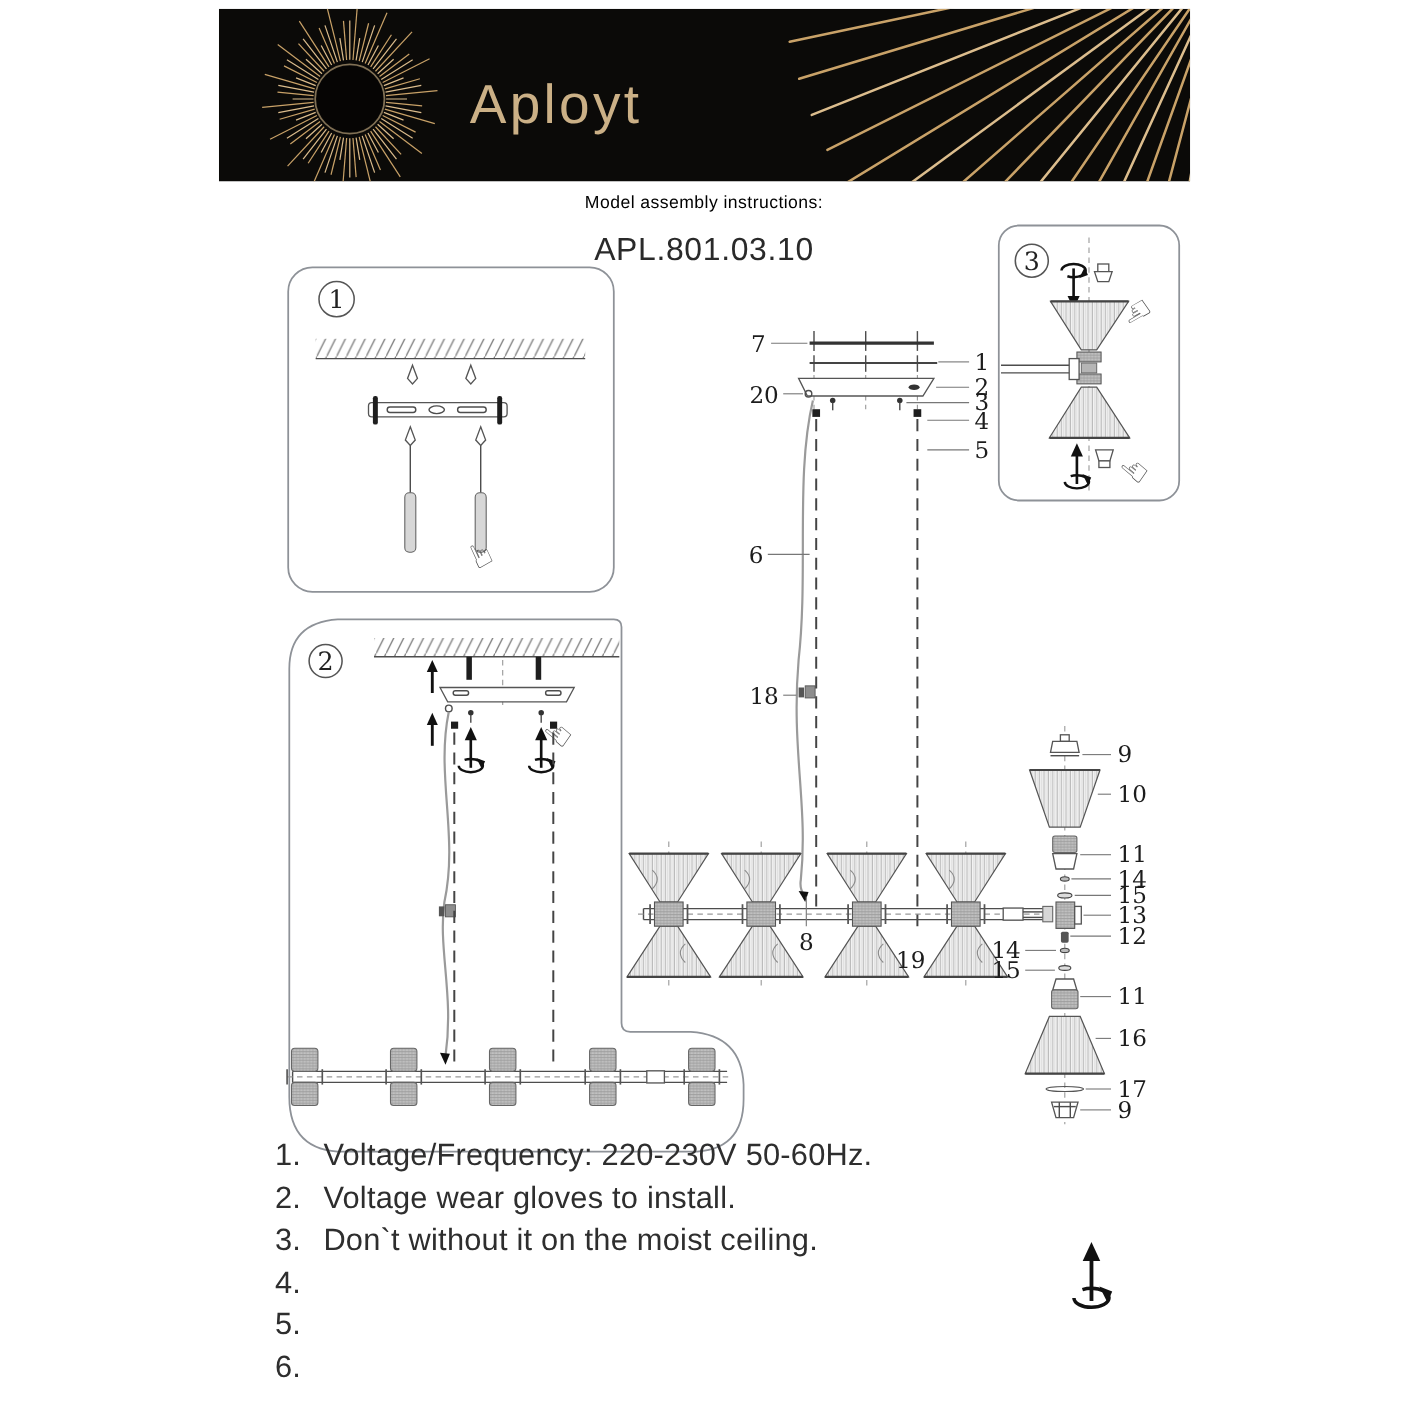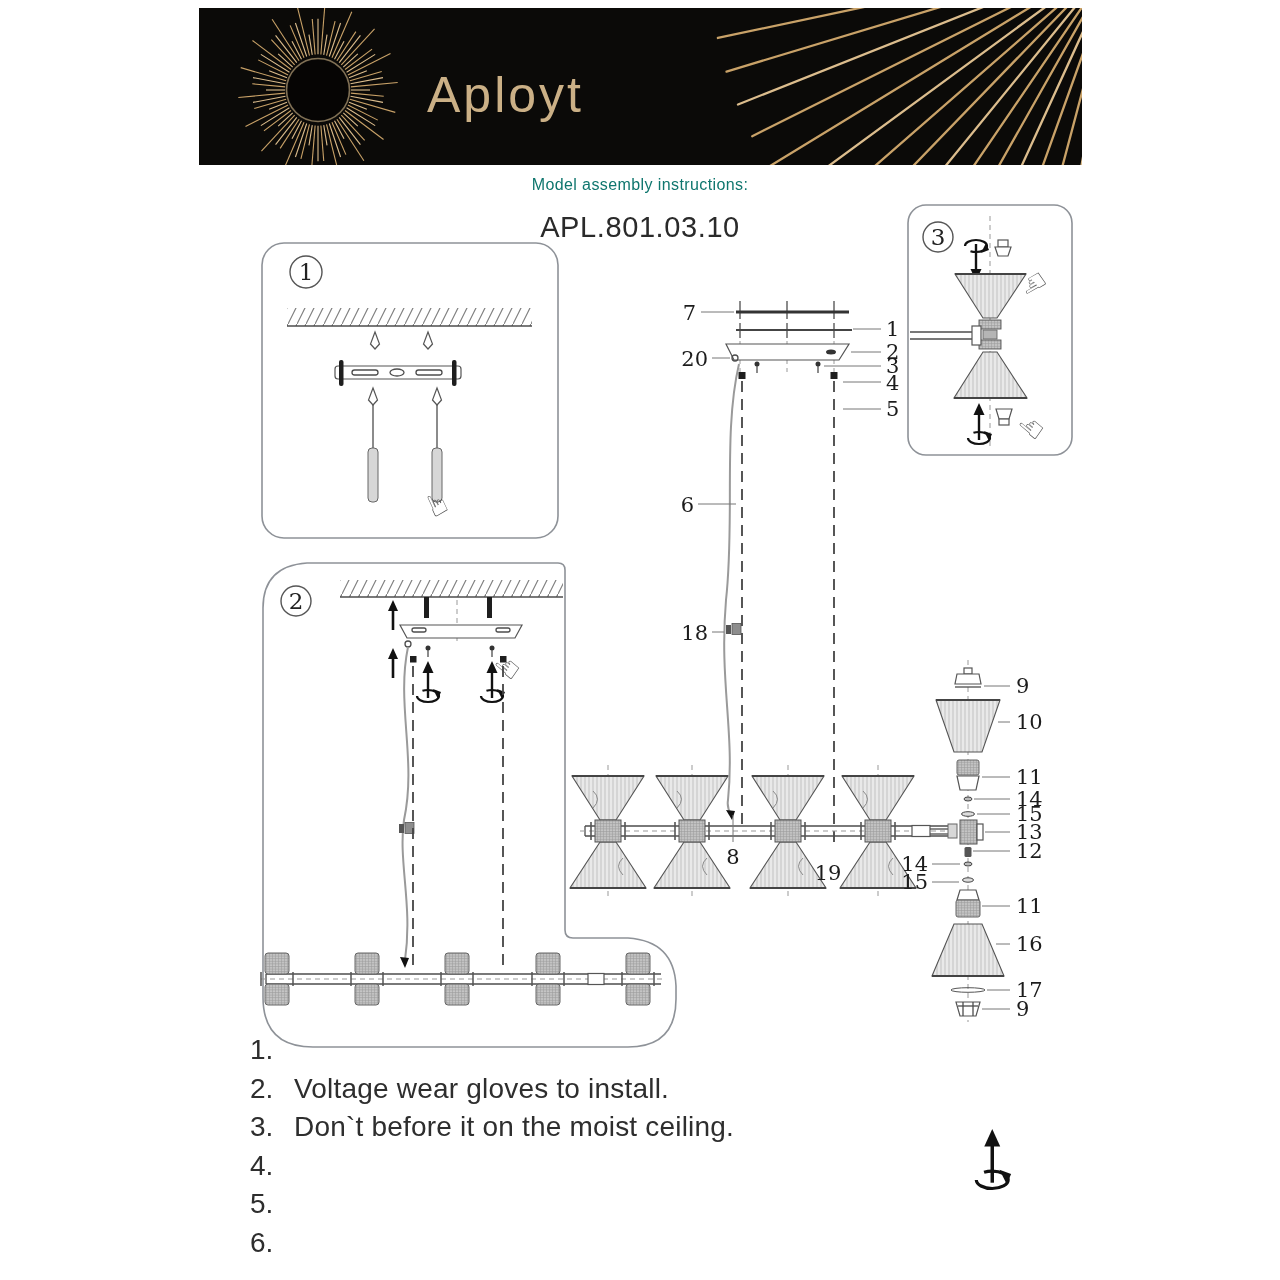--- a/index.html
+++ b/index.html
@@ -1,20 +1,20 @@
 <!DOCTYPE html>
 <html><head>
 <meta charset="utf-8">
 <style>
   html,body{margin:0;padding:0;background:#fff;}
   .page{position:relative;width:1280px;height:1280px;background:#ffffff;overflow:hidden;
         font-family:"Liberation Sans",sans-serif;}
   .banner-wrap{position:absolute;left:199px;top:8px;width:901px;height:157px;}
   .title-line{position:absolute;left:0;top:176px;width:100%;text-align:center;
-etc    font-size:28px;color:#0f766e;letter-spacing:.4px;}
+etc    font-size:28px;color:#000000;letter-spacing:.4px;}
   .model-line{position:absolute;left:0;top:211px;width:100%;text-align:center;
     font-size:29px;color:#2a2a2a;letter-spacing:.6px;}
   .diagram-svg{position:absolute;left:0;top:0;width:1280px;height:1280px;}
   .instructions{position:absolute;left:250px;top:1033px;width:830px;
     font-size:28px;color:#2e2e2e;}
   .instr-row{display:flex;height:38.6px;align-items:flex-start;line-height:34px;}
   .instr-num{width:44px;flex:0 0 44px;}
   .instr-text{flex:1;letter-spacing:.2px;}
   .brand-text{font-family:"Liberation Sans",sans-serif;letter-spacing:3px;}
   .plabel{font-family:"DejaVu Serif",serif;font-size:21px;fill:#1c1c1c;}
@@ -469,28 +469,29 @@
         <line x1="932" y1="864" x2="960" y2="864" class="ldr"></line>
         <text class="plabel" x="928" y="889" text-anchor="end">15</text>
         <line x1="932" y1="882" x2="959" y2="882" class="ldr"></line>
       </g>
     </g>
   </svg>
 
   <div class="instructions">
     <div class="instr-row">
       <span class="instr-num">1.</span>
+      <span class="instr-text">Voltage/Frequency: 220-230V 50-60Hz.</span>
     </div>
     <div class="instr-row">
       <span class="instr-num">2.</span>
       <span class="instr-text">Voltage wear gloves to install.</span>
     </div>
     <div class="instr-row">
       <span class="instr-num">3.</span>
-      <span class="instr-text">Don`t before it on the moist ceiling.</span>
+      <span class="instr-text">Don`t without it on the moist ceiling.</span>
     </div>
     <div class="instr-row">
       <span class="instr-num">4.</span>
     </div>
     <div class="instr-row">
       <span class="instr-num">5.</span>
     </div>
     <div class="instr-row">
       <span class="instr-num">6.</span>
     </div>

